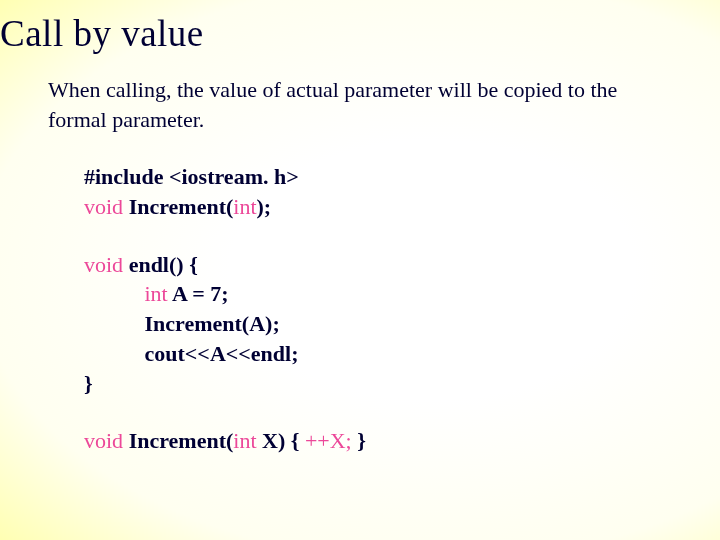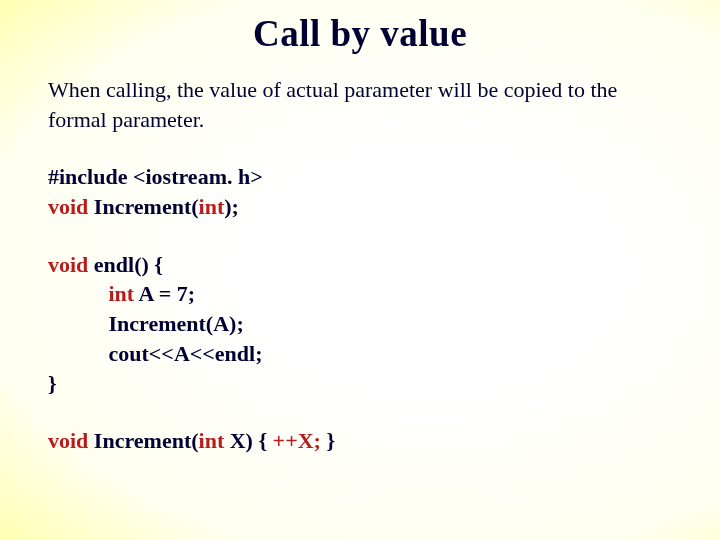--- a/index.html
+++ b/index.html
@@ -8,46 +8,45 @@
     width: 720px;
     height: 540px;
     overflow: hidden;
   }
   body {
     background: radial-gradient(ellipse 140% 120% at 60% 50%, #ffffff 0%, #ffffff 20%, #fffff0 45%, #ffff80 72%, #ffff00 100%);
     font-family: "Times New Roman", Times, serif;
     color: #000033;
   }
   .title {
-    text-align: center;
-    font-weight: bold;
+    font-weight: normal;
     font-size: 37px;
     margin-top: 12px;
     letter-spacing: 0.5px;
   }
   .intro {
     font-size: 22px;
     font-weight: normal;
     margin: 20px 0 0 48px;
     max-width: 620px;
     line-height: 1.35;
   }
   .code-block {
-    margin-left: 48px;
+    margin-left: 84px;
     font-size: 22px;
     line-height: 1.35;
   }
   .code-block .line {
     white-space: pre;
   }
   .spacer {
     height: 28px;
   }
   .c-navy { color: #000033; font-weight: bold; }
-  .black-bit { color: #b91c1c; font-weight: bold; }
+  .black-bit { color: #ec4899; font-weight: normal; }
 </style>
 </head>
 <body>
 
 <div class="title">Call by value</div>
 
 <div class="intro">When calling, the value of actual parameter will be copied to the formal parameter.</div>
 
 <div class="spacer"></div>
 

